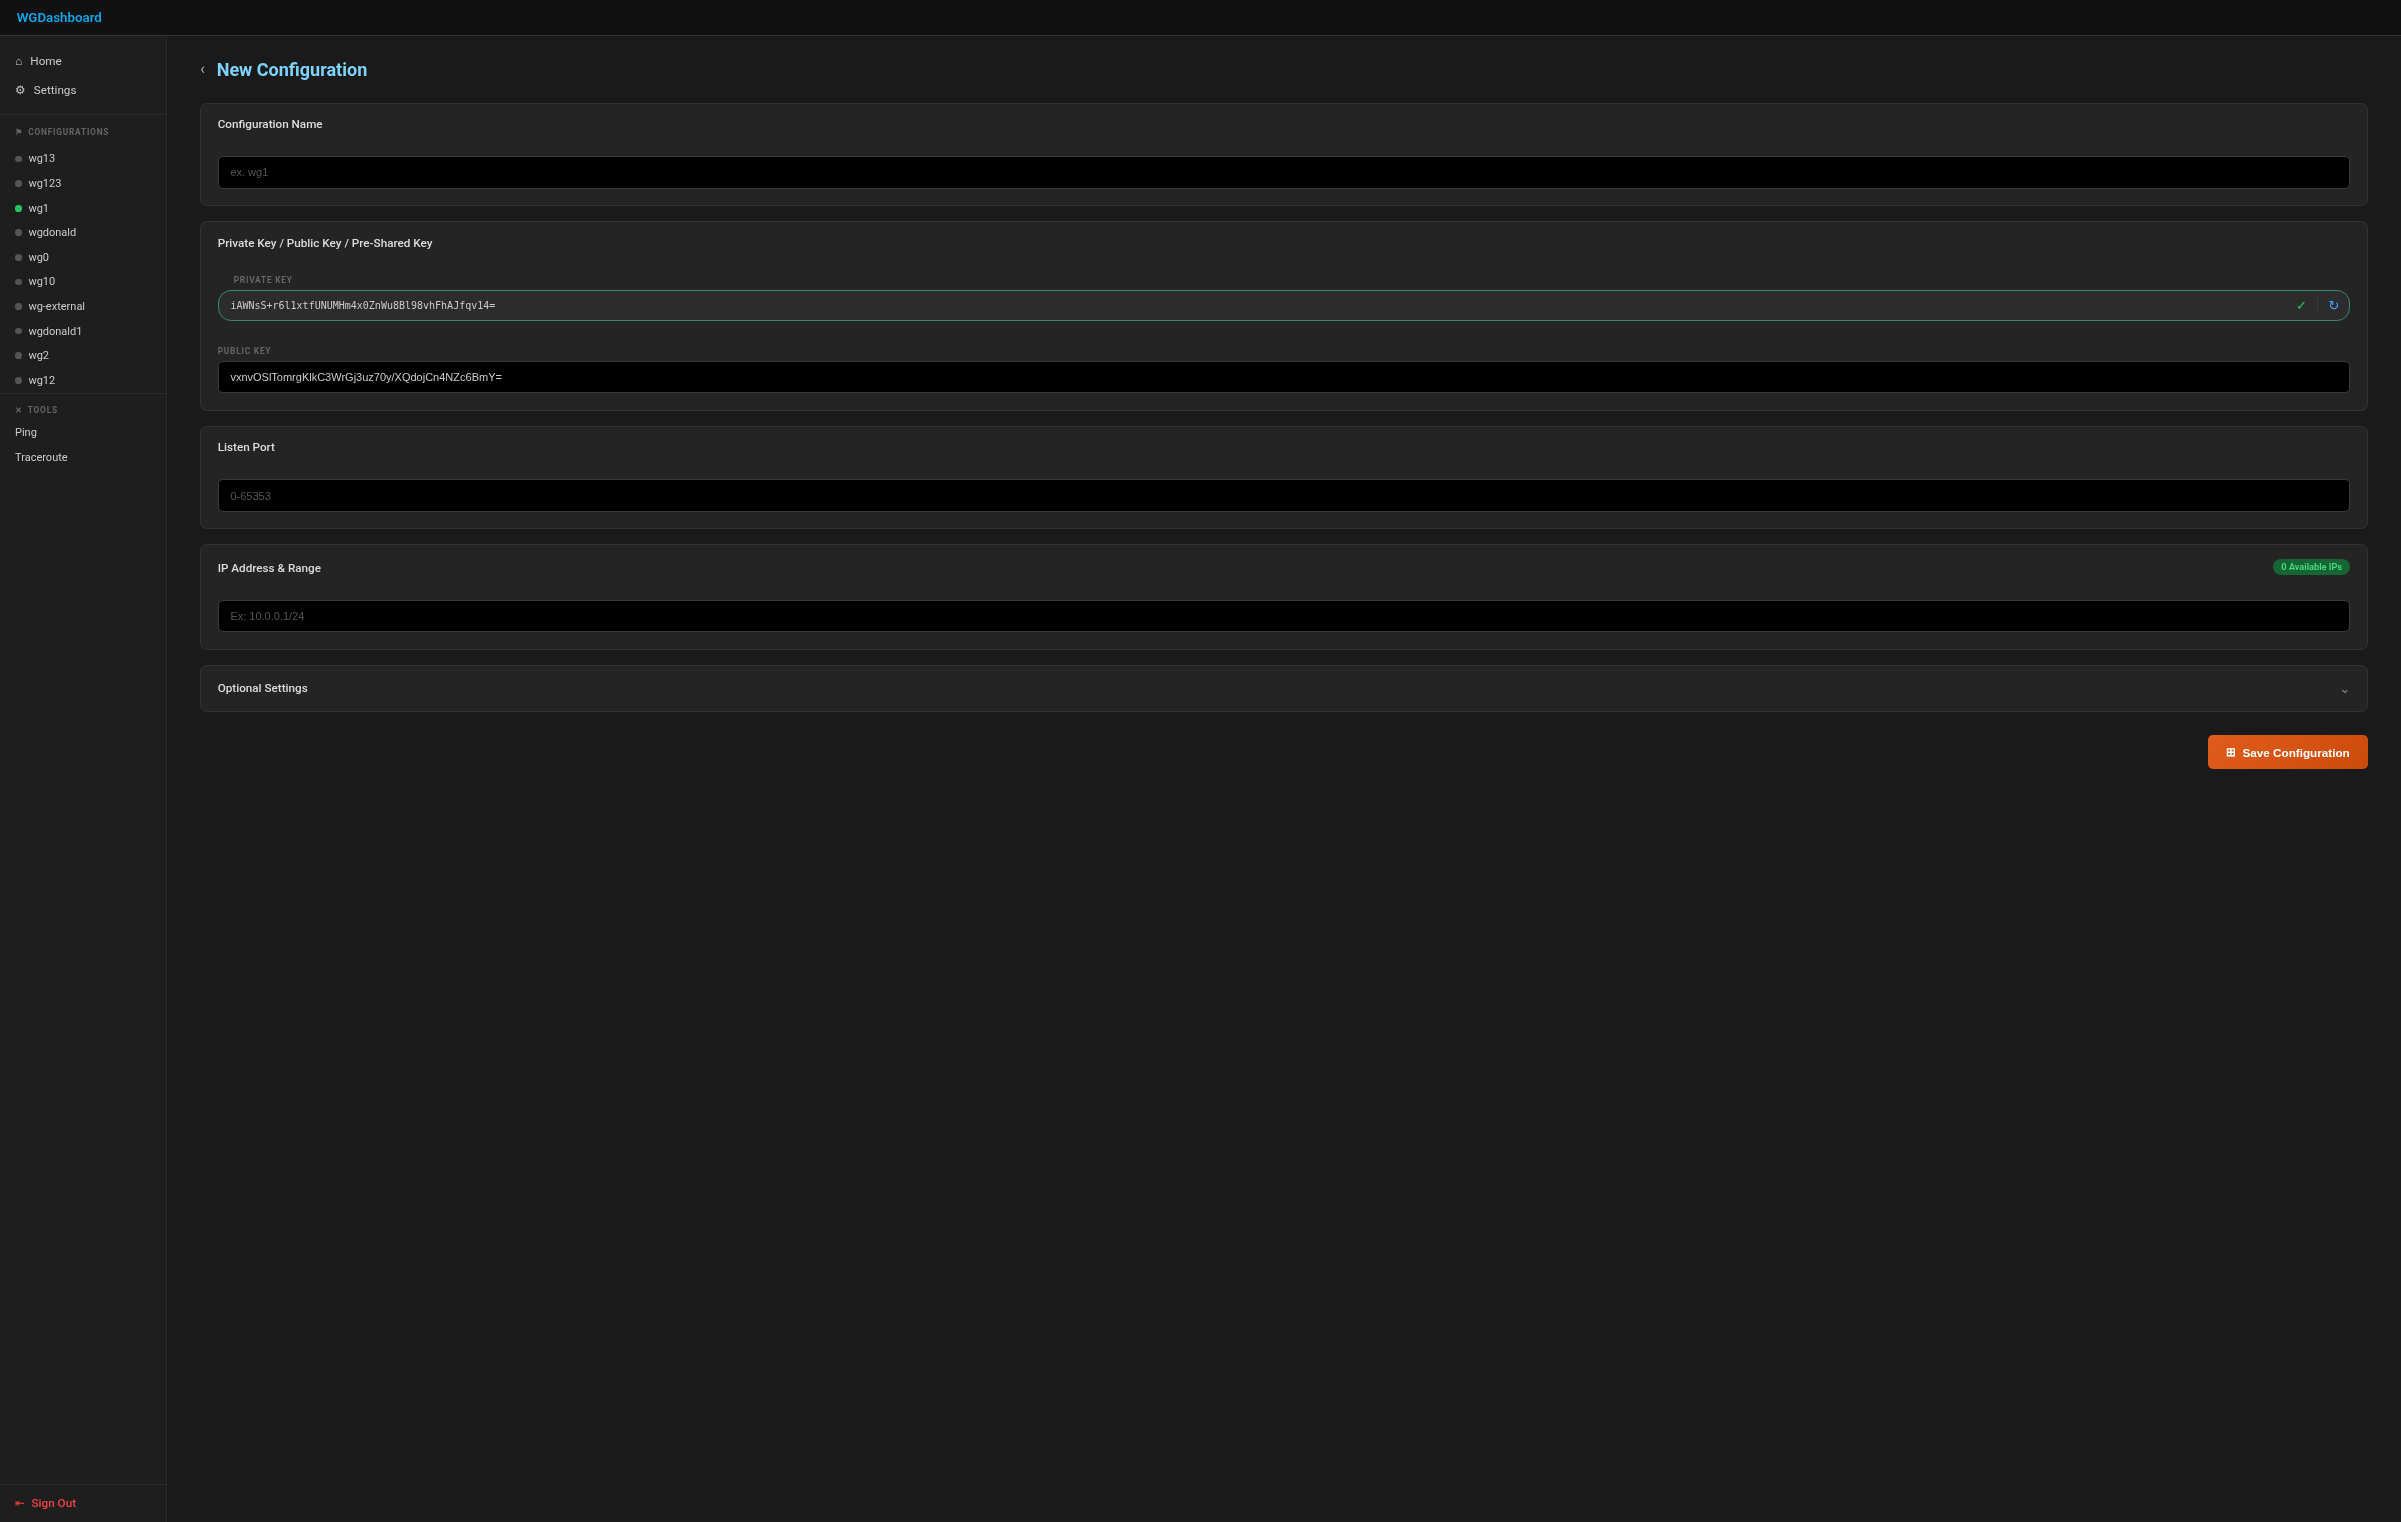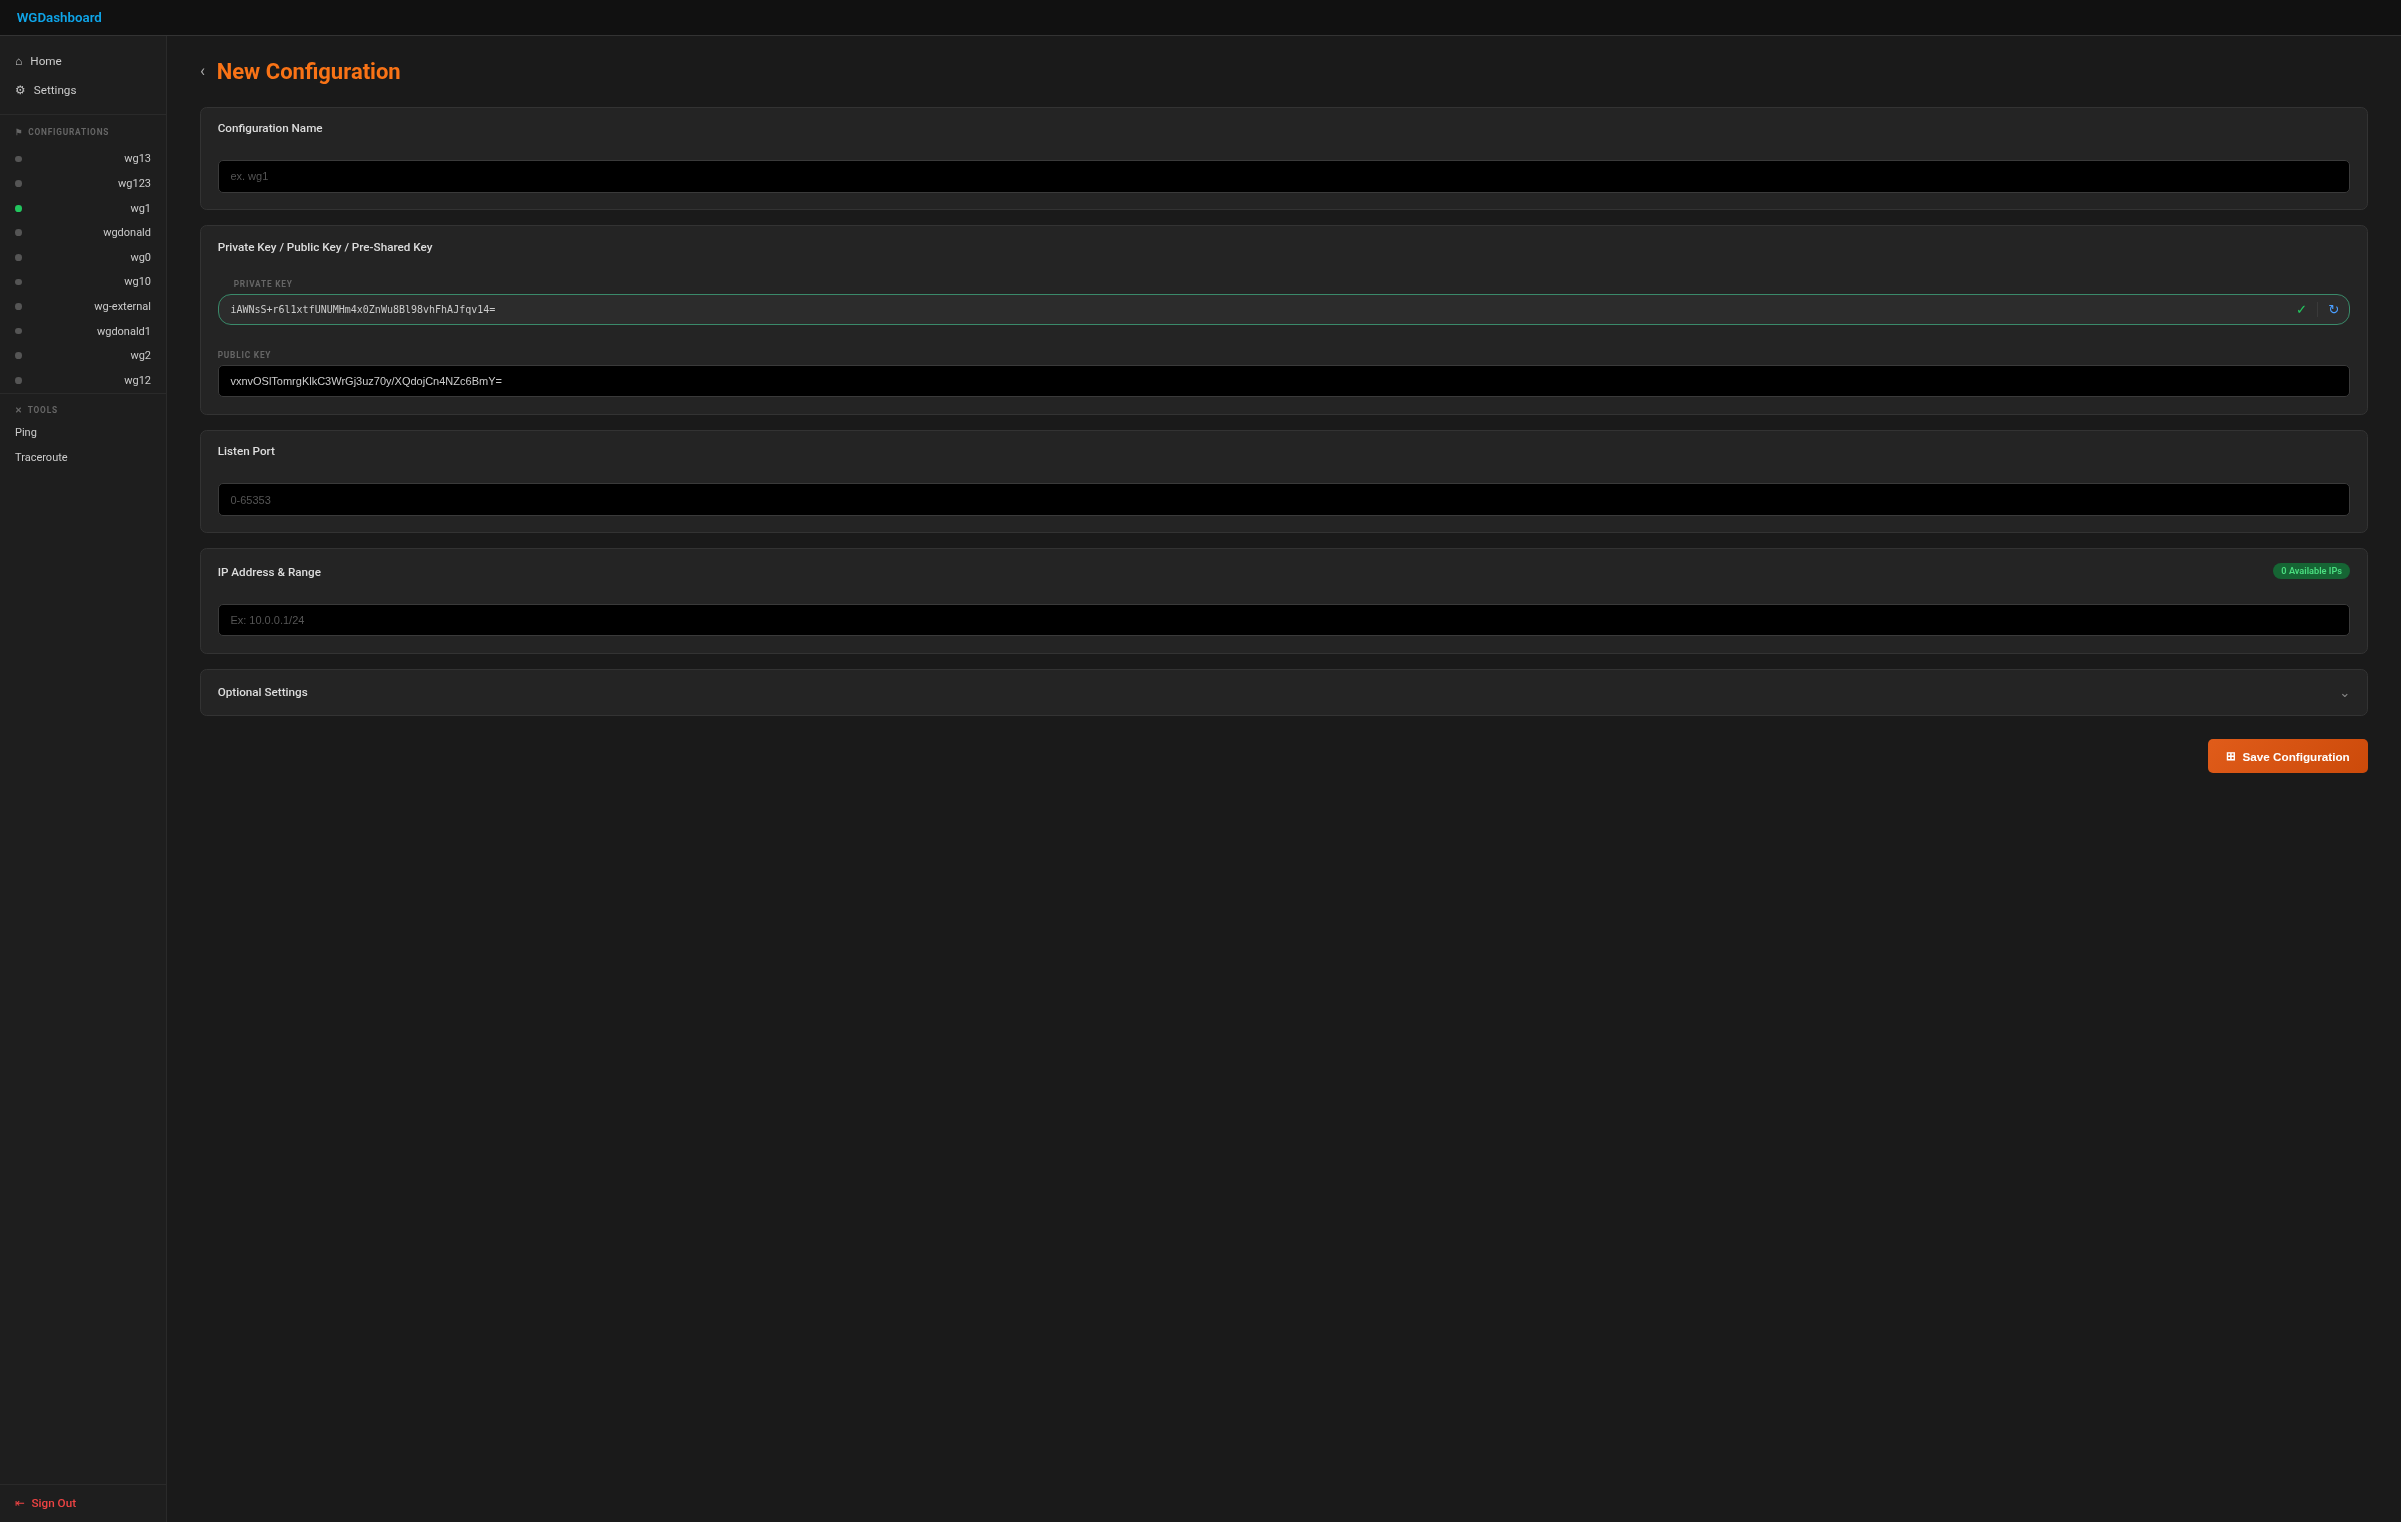--- a/index.html
+++ b/index.html
@@ -66,21 +66,20 @@
       margin-bottom: 5px;
     }
     .sidebar-config-item {
       display: flex;
       align-items: center;
       gap: 6.7px;
       padding: 5.8px 15px;
       cursor: pointer;
       font-size: 11px;
       color: #ccc;
-      justify-content: space-between;
     }
     .status-dot {
       width: 6.7px;
       height: 6.7px;
       border-radius: 50%;
       flex-shrink: 0;
     }
     .dot-gray { background: #555; }
     .dot-green { background: #22c55e; }
     .sidebar-tools {
@@ -130,23 +129,23 @@
       gap: 11.7px;
       margin-bottom: 23px;
     }
     .back-btn {
       font-size: 16.7px;
       color: #aaa;
       cursor: pointer;
       line-height: 1;
     }
     .page-title {
-      font-size: 22px;
+      font-size: 18px;
       font-weight: 700;
-      color: #f97316;
+      color: #7dd3fc;
     }
     .form-section {
       background: #242424;
       border: 0.8px solid #333;
       border-radius: 6.7px;
       margin-bottom: 15px;
       overflow: hidden;
     }
     .form-section-header {
       padding: 13.3px 16.7px;

